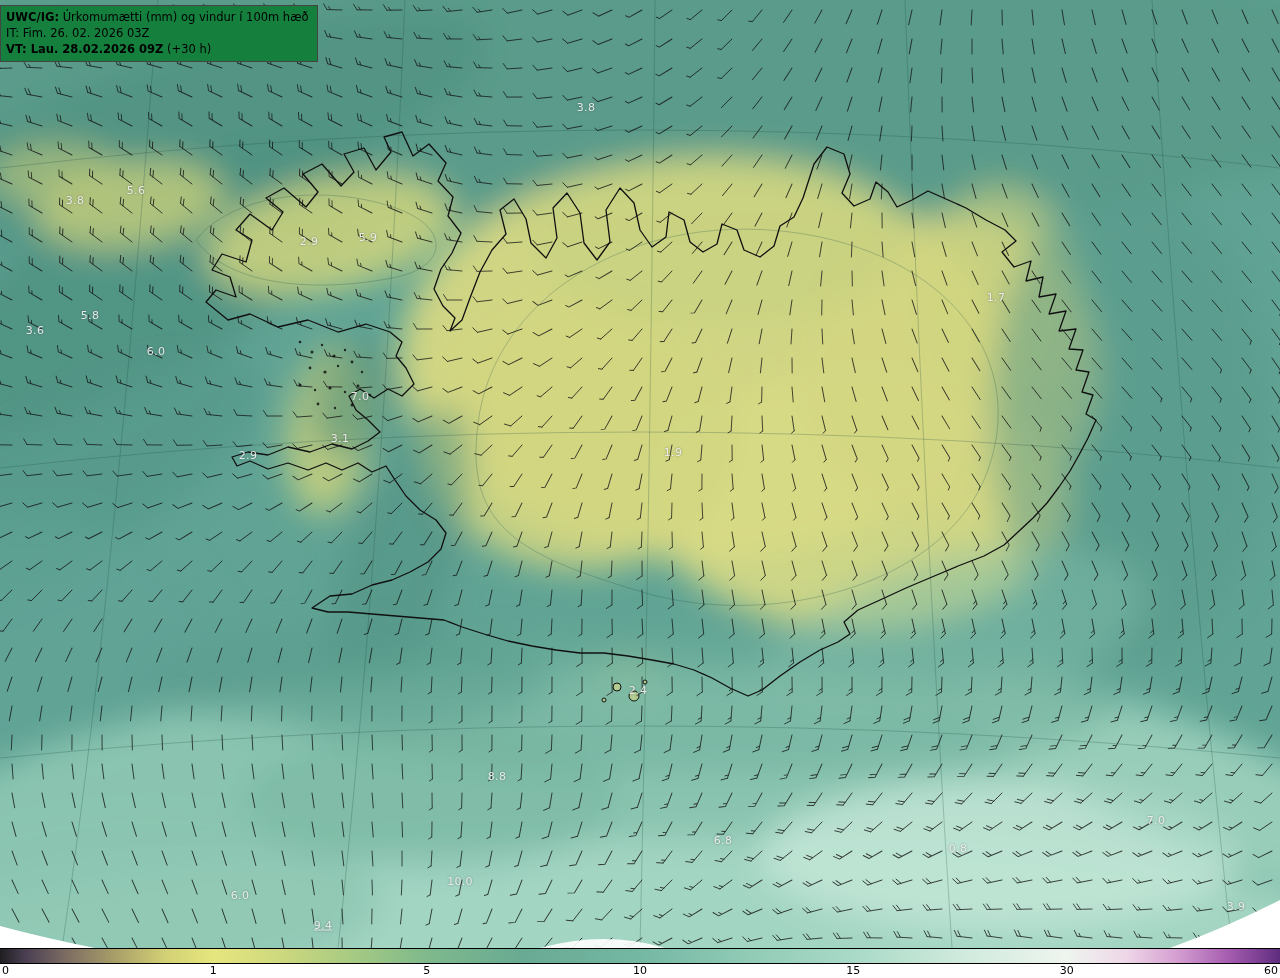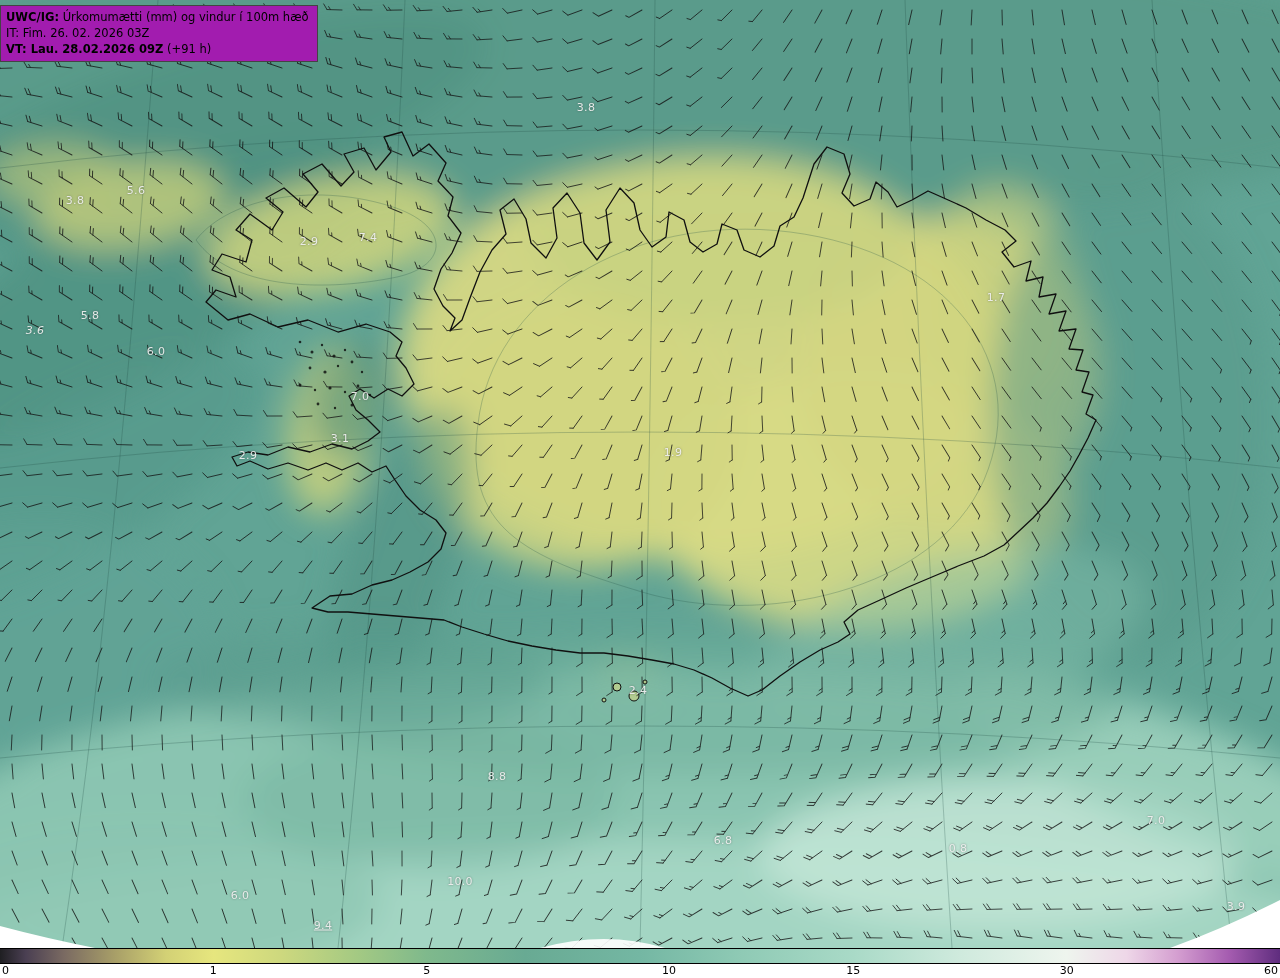--- a/index.html
+++ b/index.html
@@ -18,21 +18,21 @@
   .contours path{stroke:#24544a;stroke-width:.9;fill:none;}
   
   #labels-layer{position:absolute;left:8px;top:0;width:1280px;height:948px;pointer-events:none;}
   .contour-label{
     position:absolute;transform:translate(-50%,-50%);
     font-size:11px;letter-spacing:.3px;color:rgba(242,242,242,.92);
     text-shadow:0 0 2px rgba(40,45,42,.5);white-space:nowrap;
   }
   
   .info-box{
-    position:absolute;left:0;top:5px;background:#a21caf;border:1px solid #444;
+    position:absolute;left:0;top:5px;background:#15803d;border:1px solid #444;
     padding:3px 8px 4px 5px;font-size:11.5px;line-height:16px;color:#000;z-index:5;
   }
   .info-box .b{font-weight:bold;}
   
   .colorbar{position:absolute;left:0;bottom:0;width:1280px;height:30px;background:#fff;}
   .colorbar-strip{
     position:absolute;left:0;top:0;width:1280px;height:16px;box-sizing:border-box;
     border-top:1px solid #000;border-bottom:1px solid #000;
   }
   .colorbar-ticks{position:absolute;left:0;top:16px;width:1280px;height:14px;font-size:11px;color:#000;}
@@ -4408,23 +4408,23 @@
         <path d="M1280 948 L1280 900 Q 1225 928 1170 948 Z"></path>
         <path d="M540 948 Q 605 930 665 948 Z" opacity=".9"></path>
       </g>
     </svg>
 
     <div id="labels-layer">
         <span class="contour-label" style="left: 578px; top: 107px;">3.8</span>
         <span class="contour-label" style="left: 128px; top: 190px;">5.6</span>
         <span class="contour-label" style="left: 67px; top: 200px;">3.8</span>
         <span class="contour-label" style="left: 301px; top: 241px;">2.9</span>
-        <span class="contour-label" style="left: 360px; top: 237px;">7.4</span>
+        <span class="contour-label" style="left: 360px; top: 237px;">5.9</span>
         <span class="contour-label" style="left: 82px; top: 315px;">5.8</span>
-        <span class="contour-label" style="left: 27px; top: 330px; font-style: italic;">3.6</span>
+        <span class="contour-label" style="left: 27px; top: 330px;">3.6</span>
         <span class="contour-label" style="left: 148px; top: 351px;">6.0</span>
         <span class="contour-label" style="left: 352px; top: 396px;">7.0</span>
         <span class="contour-label" style="left: 332px; top: 438px;">3.1</span>
         <span class="contour-label" style="left: 240px; top: 455px;">2.9</span>
         <span class="contour-label" style="left: 988px; top: 297px;">1.7</span>
         <span class="contour-label" style="left: 665px; top: 452px;">1.9</span>
         <span class="contour-label" style="left: 630px; top: 690px;">2.4</span>
         <span class="contour-label" style="left: 458px; top: 776px; margin-left: 31px;">8.8</span>
         <span class="contour-label" style="left: 715px; top: 840px;">6.8</span>
         <span class="contour-label" style="left: 950px; top: 848px;">0.8</span>
@@ -4435,30 +4435,30 @@
         <span class="contour-label" style="left: 1228px; top: 906px;">3.9</span>
       </div>
   </div>
 
   <div class="info-box">
     <div>
       <span class="b">UWC/IG:</span><span> Úrkomumætti (mm) og vindur í 100m hæð</span>
     </div>
     <div>IT: Fim. 26. 02. 2026 03Z</div>
     <div>
-      <span class="b">VT: Lau. 28.02.2026 09Z</span><span> (+91 h)</span>
+      <span class="b">VT: Lau. 28.02.2026 09Z</span><span> (+30 h)</span>
     </div>
   </div>
 
   <div class="colorbar">
     <div class="colorbar-strip" style="background: linear-gradient(to right, rgb(31, 31, 34) 0%, rgb(74, 63, 82) 2%, rgb(122, 106, 98) 5%, rgb(168, 159, 104) 9%, rgb(211, 209, 117) 13%, rgb(230, 230, 126) 16.7%, rgb(205, 216, 126) 22%, rgb(163, 201, 131) 28%, rgb(127, 185, 140) 33.3%, rgb(104, 170, 147) 41%, rgb(116, 183, 163) 50%, rgb(143, 202, 181) 58%, rgb(169, 218, 199) 66.7%, rgb(207, 234, 221) 75%, rgb(238, 245, 238) 83.3%, rgb(238, 215, 232) 88%, rgb(212, 158, 208) 92%, rgb(165, 92, 176) 96%, rgb(95, 45, 126) 100%);"></div>
     <div class="colorbar-ticks" id="cb-ticks">
         <span class="cb-tick" style="left: 2px; transform: none;">0</span>
         <span class="cb-tick" style="left: 16.6667%;">1</span>
         <span class="cb-tick" style="left: 33.3333%;">5</span>
-        <span class="cb-tick" style="left: 50%; margin-left: 29px;">10</span>
+        <span class="cb-tick" style="left: 50%;">10</span>
         <span class="cb-tick" style="left: 66.6667%;">15</span>
         <span class="cb-tick" style="left: 83.3333%;">30</span>
         <span class="cb-tick" style="left: auto; right: 2px; transform: none;">60</span>
       </div>
   </div>
 
 </div>
 
 </body></html>

